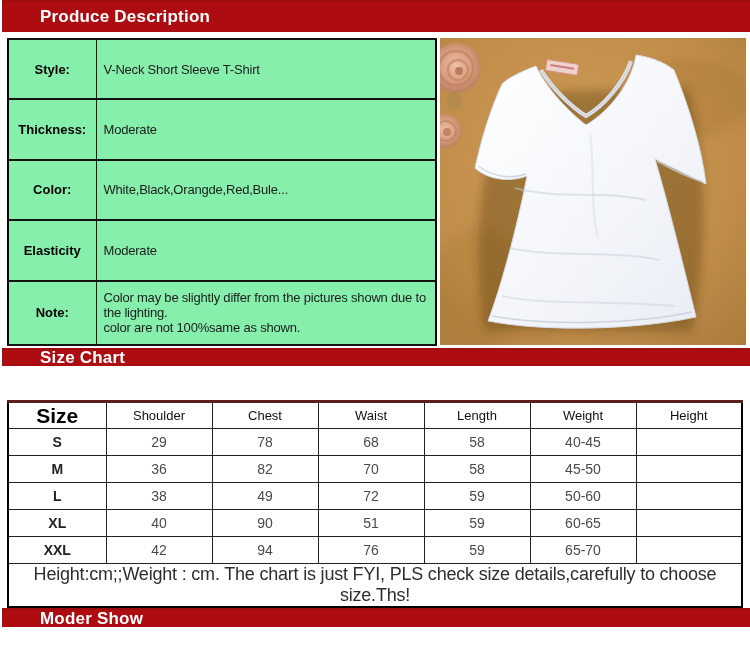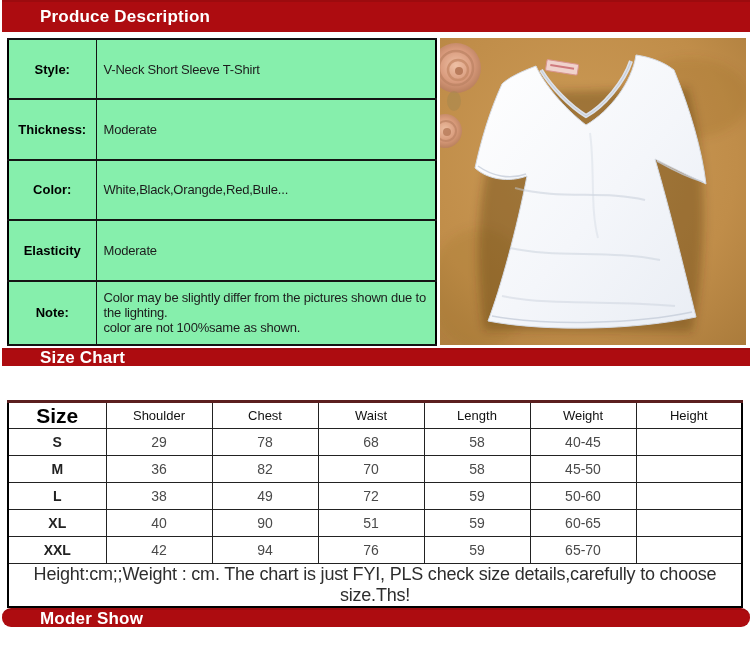--- a/index.html
+++ b/index.html
@@ -7,21 +7,21 @@
               font-family:"Liberation Sans", sans-serif; position:relative; }
 
   .banner {
     position:absolute; left:2px; width:748px; height:32px;
     background:#ad0c10; color:#ffffff; font-weight:bold; font-size:17px;
     display:flex; align-items:center; padding-left:38px; letter-spacing:0.2px;
     border-top:2px solid #9c0b0e;
   }
   #banner-top   { top:0; }
   #banner-size  { top:348px; height:18px; }
-  #banner-model { top:608px; height:19px;border-radius:9px; }
+  #banner-model { top:608px; height:19px; }
 
   
   table { border-collapse:collapse; table-layout:fixed; }
   #desc-table {
     position:absolute; left:7px; top:38px; width:430px; height:308px;
     border:2px solid #000;
   }
   #desc-table td {
     border-top:2px solid #141414; border-bottom:2px solid #141414;
     border-left:1px solid #141414; border-right:1px solid #141414;

